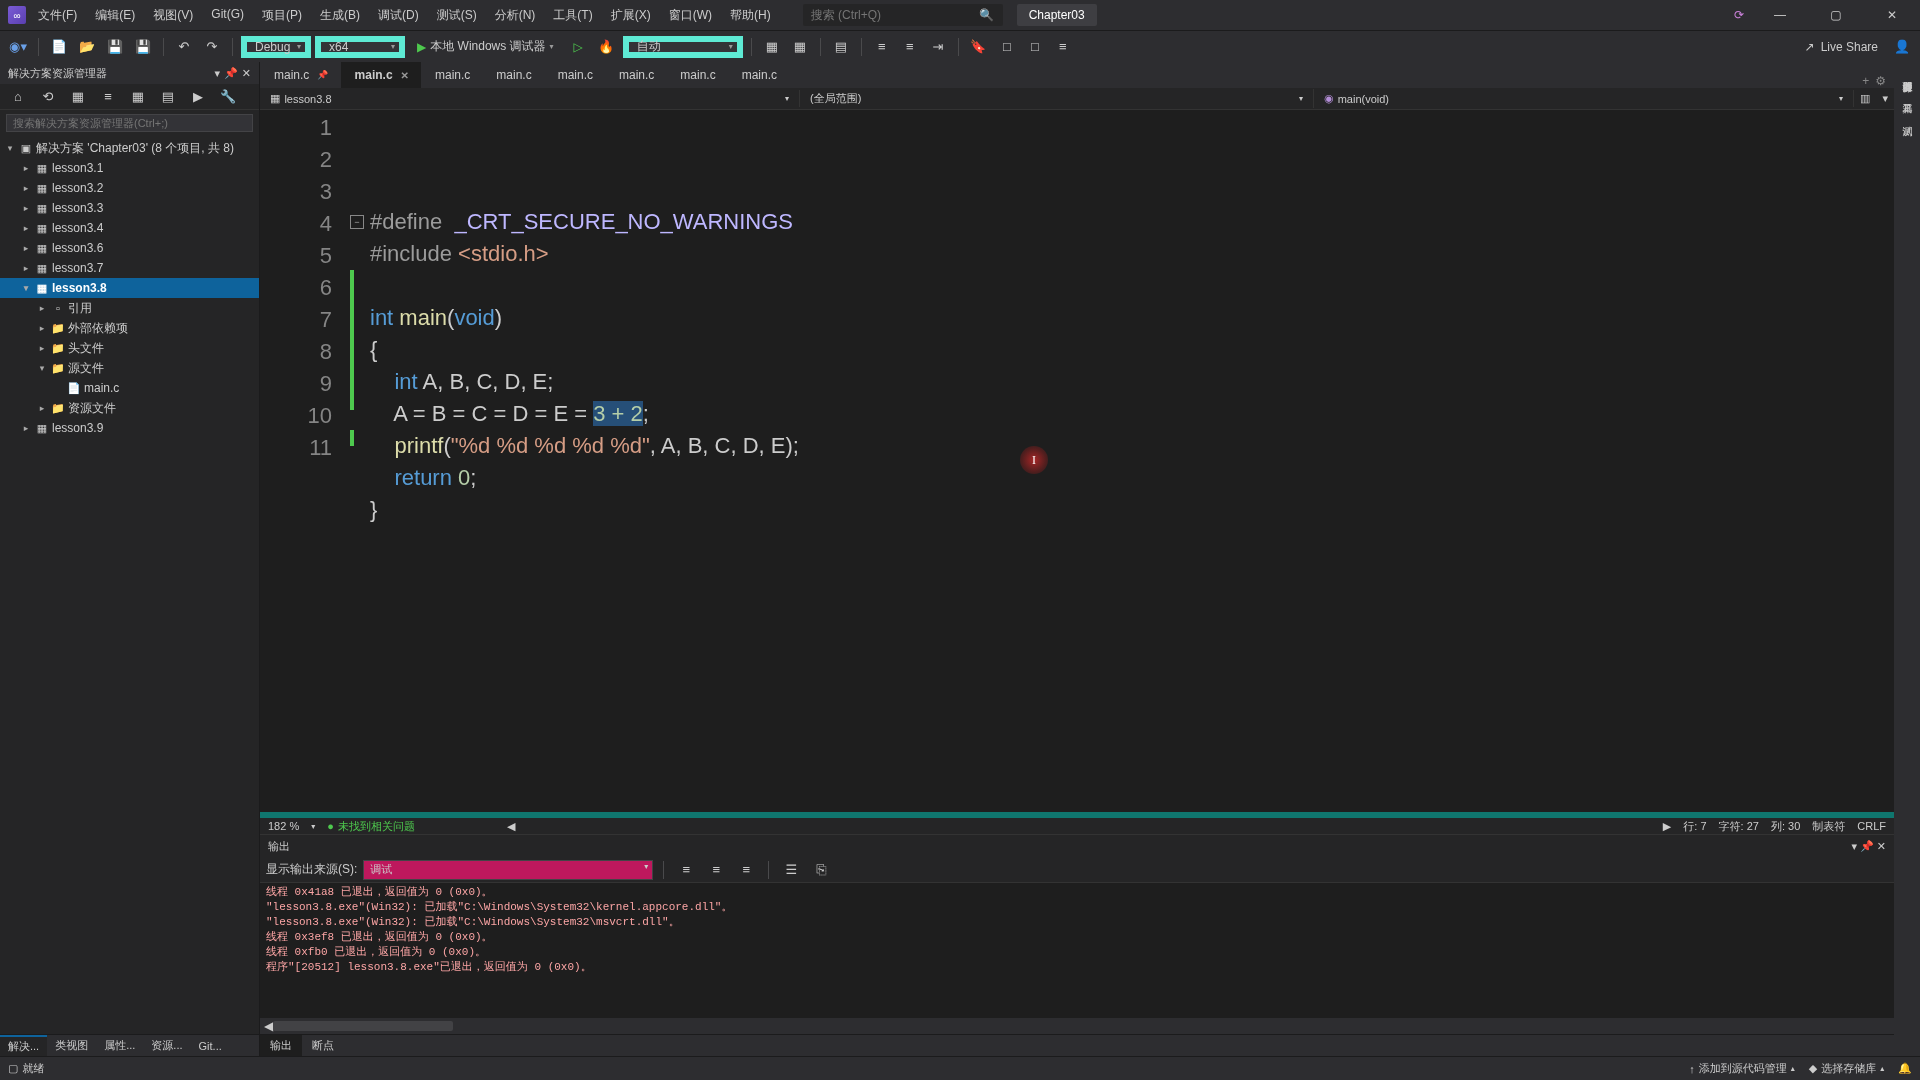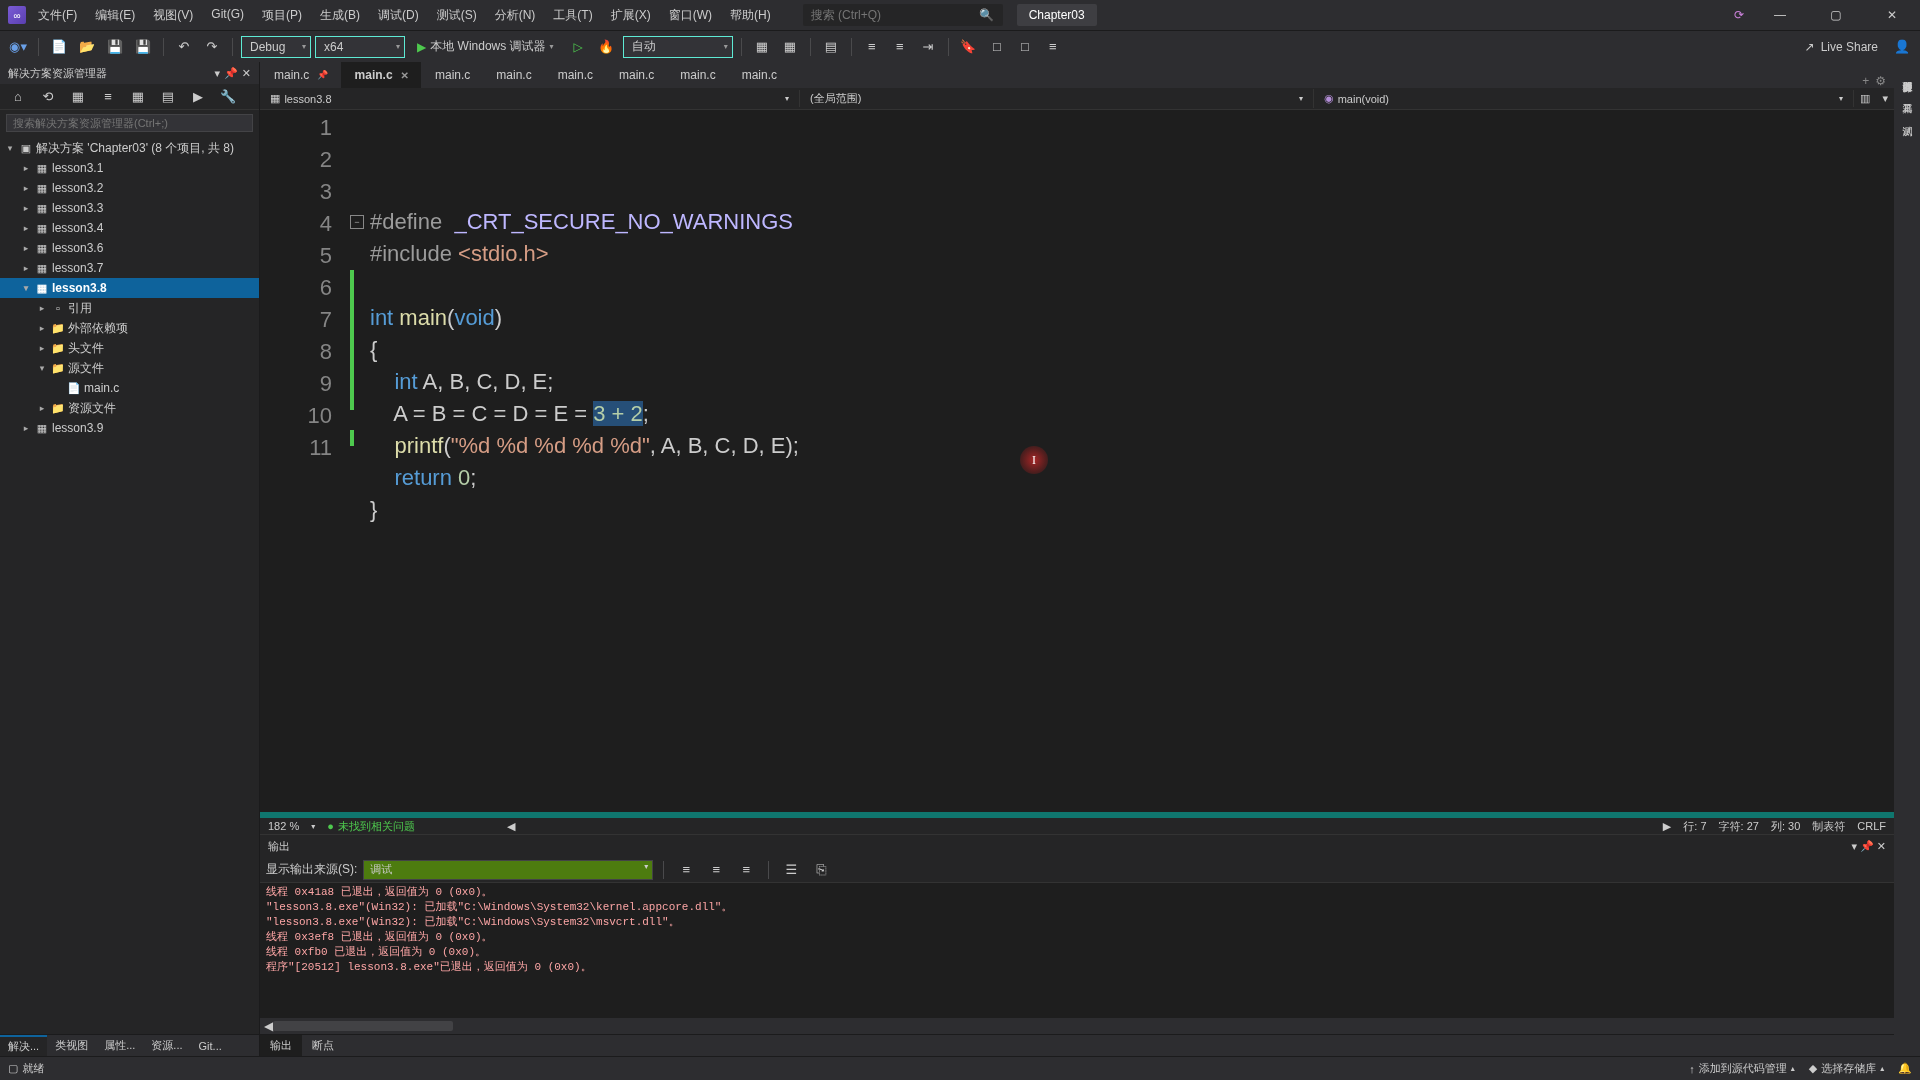--- a/index.html
+++ b/index.html
@@ -14,21 +14,21 @@
 .search-box { margin-left: 20px; display: flex; align-items: center; background: #252526; padding: 2px 8px; border-radius: 2px; width: 200px; height: 22px; gap: 6px; }
 .search-box input { background: transparent; border: none; color: #888; outline: none; width: 100%; font-size: 12px; }
 .chapter-badge { margin-left: 10px; background: #3e3e42; padding: 4px 12px; border-radius: 2px; color: #fff; }
 .titlebar-right { margin-left: auto; display: flex; align-items: center; gap: 16px; }
 .win-btn { width: 40px; height: 28px; display: flex; align-items: center; justify-content: center; cursor: pointer; font-size: 12px; }
 
 
 .toolbar { height: 32px; background: #2d2d30; border-top: 1px solid #1b1b1c; display: flex; align-items: center; padding: 0 6px; gap: 4px; }
 .tb-btn { width: 24px; height: 24px; display: flex; align-items: center; justify-content: center; cursor: pointer; color: #ccc; font-size: 13px; }
 .tb-sep { width: 1px; height: 18px; background: #4a4a4c; margin: 0 4px; }
-.tb-dropdown { background: #333337; border: 1px solid #5eead4; padding: 2px 20px 2px 8px; height: 22px; display: flex; align-items: center; cursor: pointer; position: relative; }
+.tb-dropdown { background: #333337; border: 6px solid #5eead4; padding: 2px 20px 2px 8px; height: 22px; display: flex; align-items: center; cursor: pointer; position: relative; }
 .tb-dropdown::after { content: "▾"; position: absolute; right: 4px; font-size: 8px; color: #999; }
 .start-btn { display: flex; align-items: center; gap: 4px; padding: 2px 8px; height: 24px; cursor: pointer; }
 .start-btn .arrow { color: #4ec94e; font-size: 12px; }
 .live-share { margin-left: auto; display: flex; align-items: center; gap: 6px; padding: 0 8px; }
 
 
 .main-area { flex: 1; display: flex; overflow: hidden; }
 
 
 .sidebar { width: 260px; background: #252526; display: flex; flex-direction: column; border-right: 1px solid #1b1b1c; }
@@ -83,21 +83,21 @@
 .status-ok { color: #4ec94e; display: flex; align-items: center; gap: 4px; }
 
 
 .right-rail { width: 26px; background: #2d2d30; display: flex; flex-direction: column; align-items: center; padding-top: 8px; gap: 14px; }
 .rail-btn { writing-mode: vertical-rl; font-size: 10px; cursor: pointer; color: #ccc; padding: 4px 2px; }
 
 
 .output-panel { height: 200px; background: #1e1e1e; border-top: 1px solid #333; display: flex; flex-direction: column; }
 .out-header { height: 22px; background: #252526; display: flex; align-items: center; padding: 0 8px; font-size: 11px; justify-content: space-between; }
 .out-toolbar { height: 26px; display: flex; align-items: center; padding: 0 6px; gap: 6px; border-bottom: 1px solid #333; background: #252526; }
-.out-toolbar select, .out-toolbar .out-dd { background: #4d7c0f; border: 1px solid #434346; color: #ccc; padding: 1px 6px; font-size: 11px; height: 20px; }
+.out-toolbar select, .out-toolbar .out-dd { background: #be185d; border: 1px solid #434346; color: #ccc; padding: 1px 6px; font-size: 11px; height: 20px; }
 .out-content { font-family: Liberation Mono, monospace; font-size: 11px; white-space: pre; color: #fca5a5; padding: 2px 6px; flex: 1; overflow: auto; line-height: 15px; }
 .bottom-tabs { height: 22px; background: #2d2d30; display: flex; border-top: 1px solid #1b1b1c; }
 .bottom-tab { padding: 2px 10px; font-size: 11px; cursor: pointer; display: flex; align-items: center; }
 .bottom-tab.active { background: #1e1e1e; }
 
 
 .statusbar { height: 24px; background: #2d2d30; display: flex; align-items: center; padding: 0 8px; font-size: 11px; gap: 14px; color: #ccc; border-top: 1px solid #1b1b1c; }
 .statusbar .spacer { flex: 1; }
 .statusbar-item { display: flex; align-items: center; gap: 4px; cursor: pointer; }
 .scrollbar-h { height: 16px; background: #2d2d30; display: flex; align-items: center; padding: 0 4px; }
@@ -153,21 +153,21 @@
     <div class="tb-dropdown" style="width:90px">x64</div>
     <div class="start-btn">
       <span class="arrow">▶</span>
       <span>本地 Windows 调试器</span>
       <span style="font-size:8px;color:#999">▾</span>
     </div>
     <span class="start-btn">
         <span class="arrow" style="color:#4ec94e">▷</span>
       </span>
     <span class="tb-btn" style="color:#e06c4c">🔥</span>
-    <div class="tb-dropdown" style="width:110px">自动</div>
+    <div class="tb-dropdown" style="width:120px">自动</div>
     <span class="tb-sep"></span>
     <span class="tb-btn">▦</span>
     <span class="tb-btn">▦</span>
     <span class="tb-sep"></span>
     <span class="tb-btn">▤</span>
     <span class="tb-sep"></span>
     <span class="tb-btn">≡</span>
     <span class="tb-btn">≡</span>
     <span class="tb-btn">⇥</span>
     <span class="tb-sep"></span>

